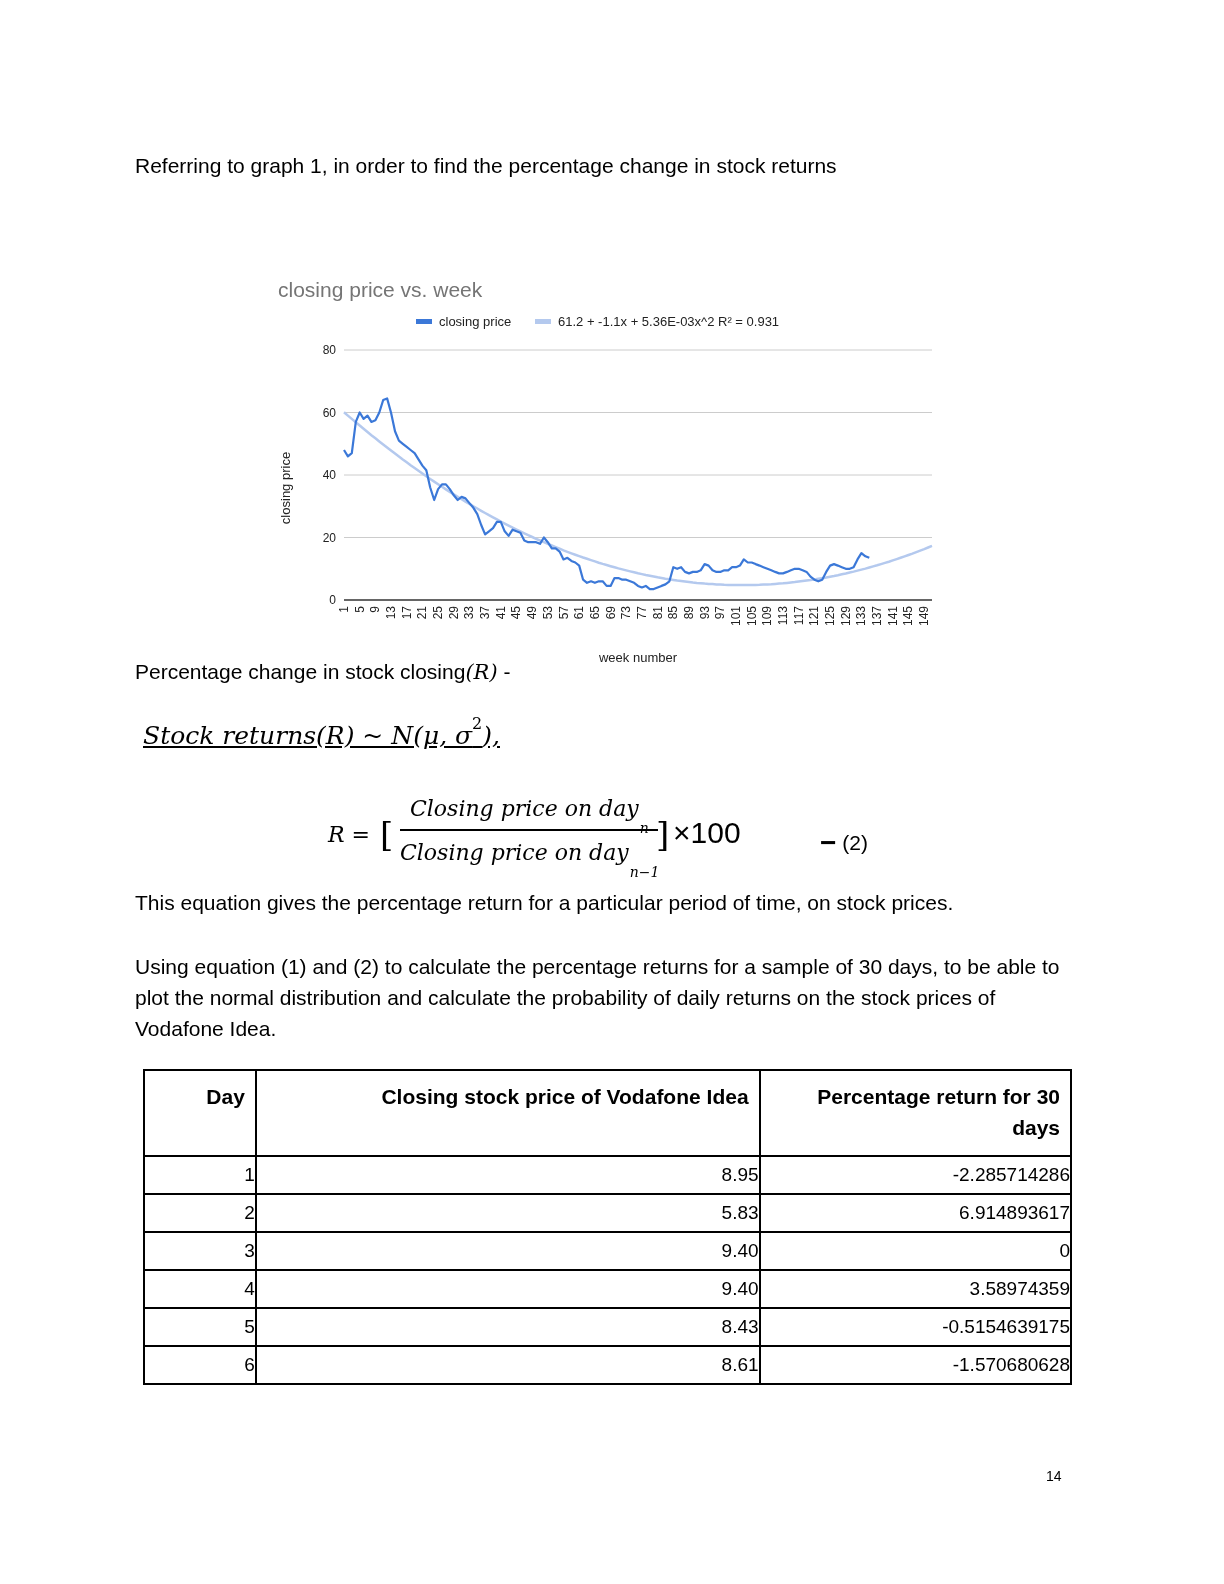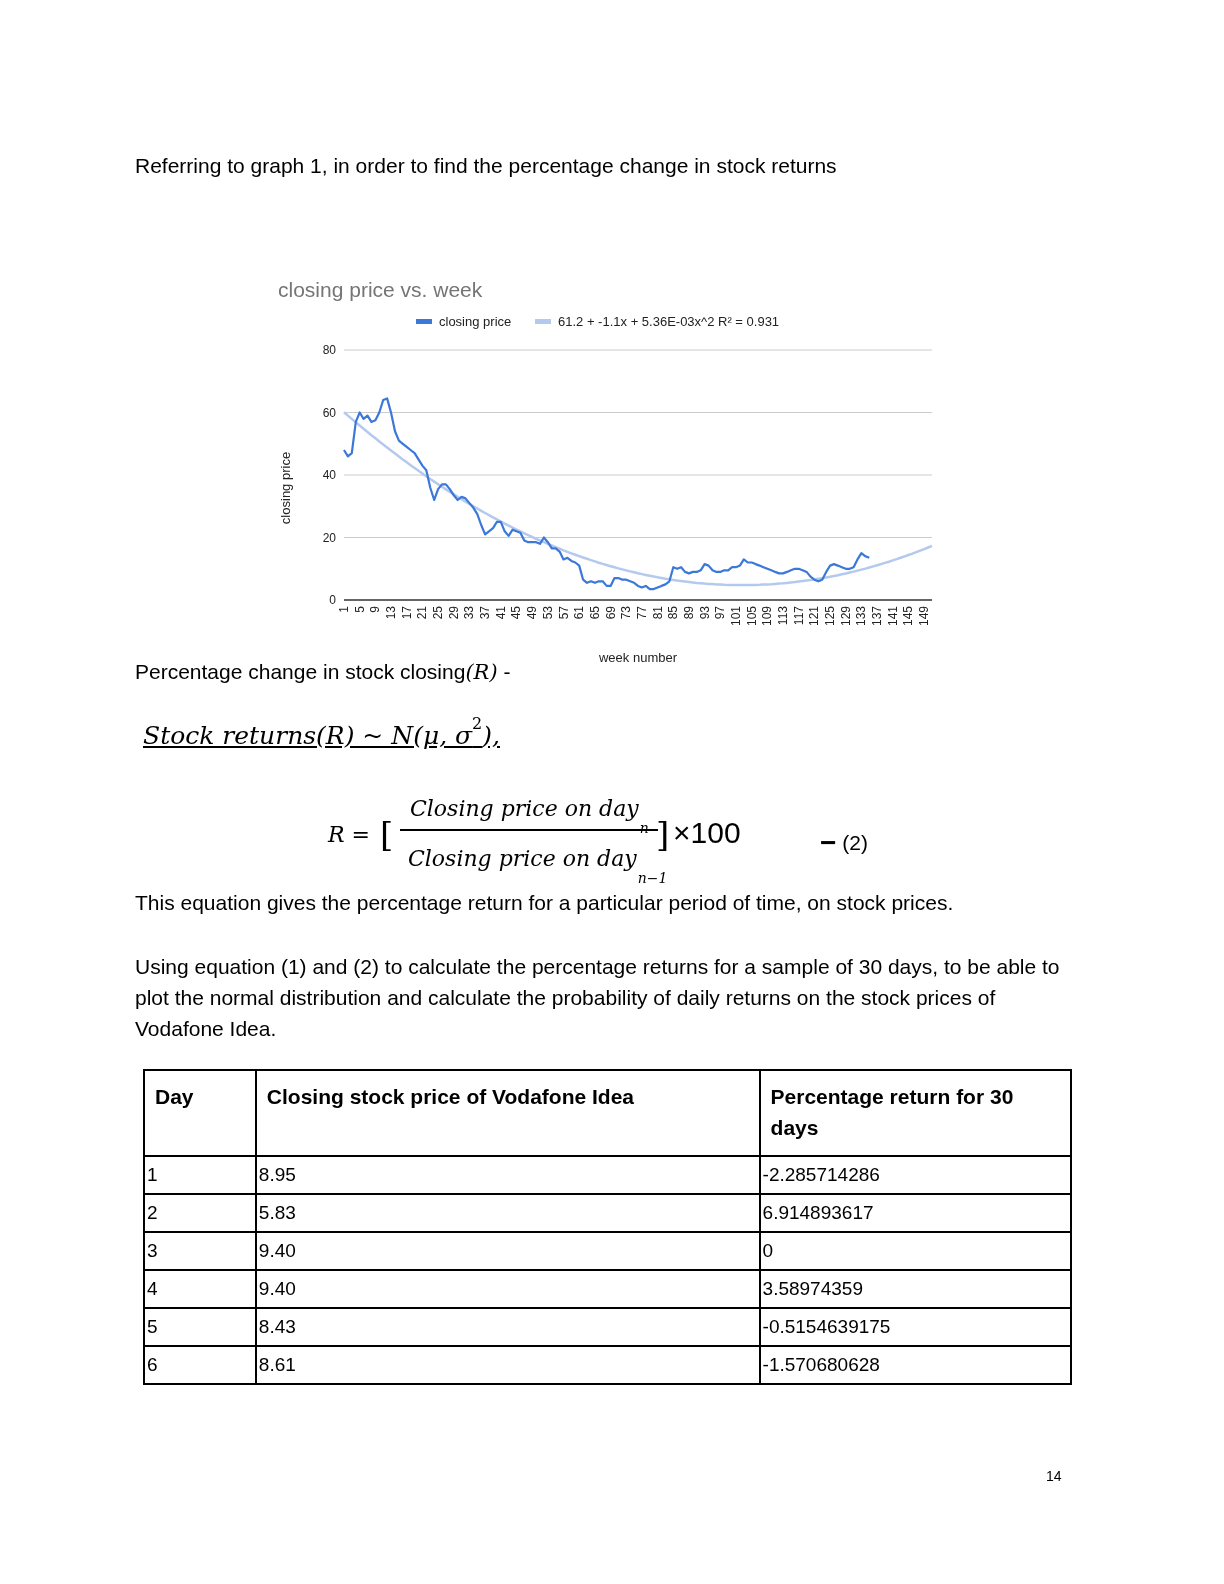--- a/index.html
+++ b/index.html
@@ -12,31 +12,31 @@
   #p4 { top: 943px; }
   .math { font-family: "DejaVu Serif", serif; font-style: italic; }
   #eq1 { position: absolute; left: 143px; top: 720px; font-size: 25px; white-space: nowrap; text-decoration: underline; }
   #eq1 sup { font-size: 16px; position: relative; top: -6px; font-style: normal; }
   #eq2 { position: absolute; left: 328px; top: 792px; height: 84px; width: 580px; }
   #eq2 .lhs { position: absolute; left: 0; top: 30px; font-size: 22px; }
   #eq2 .br-open { position: absolute; left: 52px; top: 22px; font-size: 34px; font-style: normal; }
   #eq2 .num { position: absolute; left: 82px; top: 4px; font-size: 22px; white-space: nowrap; }
   #eq2 .num sub, #eq2 .den sub { font-size: 14px; position: relative; top: 12px; margin-left: 1px; }
   #eq2 .bar { position: absolute; left: 72px; top: 37px; width: 258px; height: 2px; background: #000; }
-  #eq2 .den { position: absolute; left: 72px; top: 54px; font-size: 22px; white-space: nowrap; margin-left: 8px; }
+  #eq2 .den { position: absolute; left: 72px; top: 48px; font-size: 22px; white-space: nowrap; }
   #eq2 .br-close { position: absolute; left: 328px; top: 22px; font-size: 34px; font-style: normal; }
   #eq2 .times { position: absolute; left: 345px; top: 24px; font-size: 30px; font-family: Liberation Sans, sans-serif; font-style: normal; }
   #eq2 .eqnum { position: absolute; left: 492px; top: 33px; font-size: 21px; font-family: "Liberation Sans", sans-serif; font-style: normal; white-space: nowrap; }
   #eq2 .eqnum .dash { font-size: 28px; font-weight: bold; position: relative; top: 2px; margin-right: 6px; }
 
   #chart { position: absolute; left: 270px; top: 222px; width: 680px; height: 400px; margin-top: 48px; }
   #chart svg { position: absolute; left: 0; top: 0; }
 
   table#returns { position: absolute; left: 143px; top: 1069px; width: 929px; border-collapse: collapse; font-size: 19px; }
-  #returns td, #returns th { border: 2px solid #000; vertical-align: top; text-align: left; padding: 0; }
+  #returns td, #returns th { border: 2px solid #000; vertical-align: top; text-align: right; padding: 0; }
   #returns th { font-weight: bold; font-size: 21px; line-height: 31px; padding: 10px 10px 12px 10px; height: 62px; }
   #returns td { height: 36px; line-height: 36px; padding-left: 2px; }
   #returns col.c1 { width: 112px; } #returns col.c2 { width: 505px; } #returns col.c3 { width: 312px; }
   #pagenum { position: absolute; left: 1046px; top: 1468px; font-size: 14px; }
 </style>
 </head>
 <body>
 
 <p class="para" id="p1">Referring to graph 1, in order to find the percentage change in stock returns</p>
 

